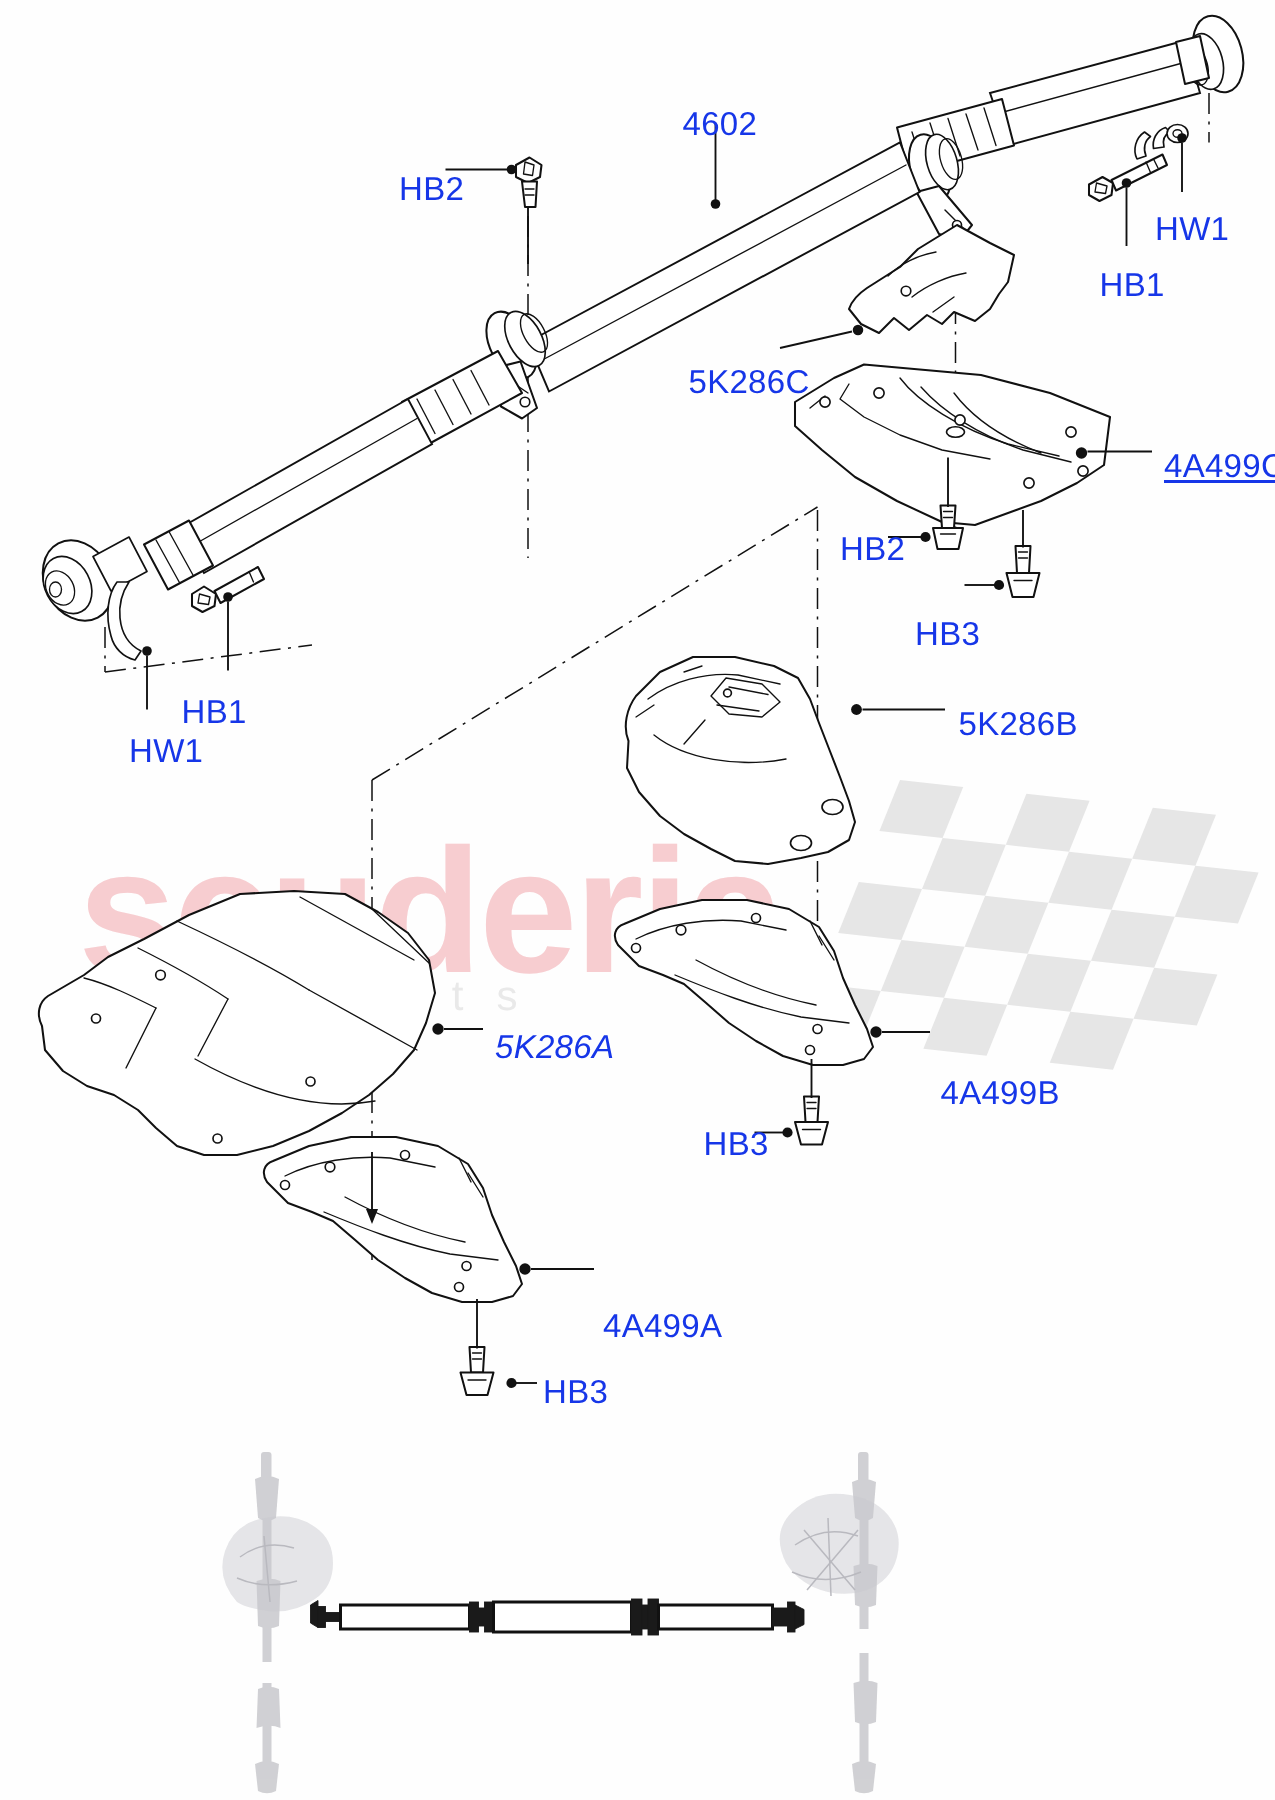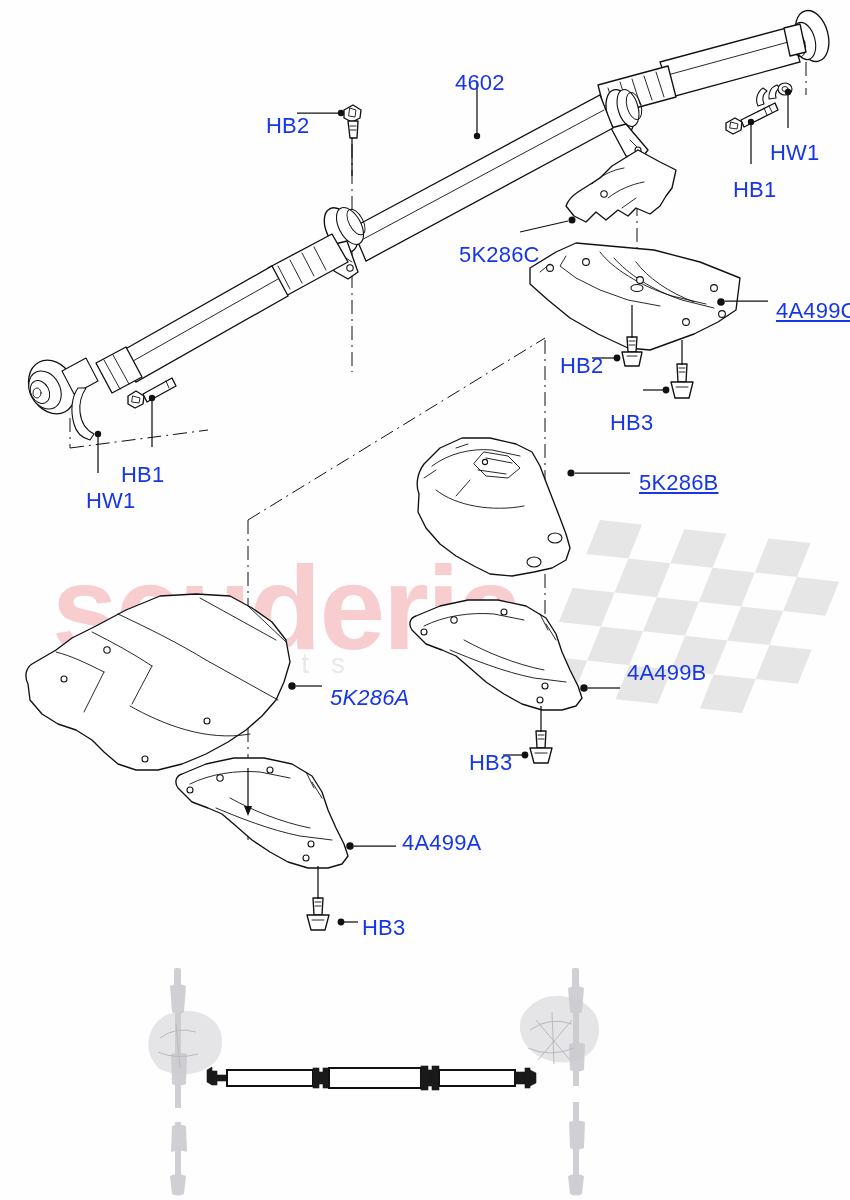--- a/index.html
+++ b/index.html
@@ -449,20 +449,20 @@
   <div class="lbl" style="left:455px;top:70px;">4602</div>
   <div class="lbl" style="left:266px;top:113px;">HB2</div>
   <div class="lbl" style="left:770px;top:140px;">HW1</div>
   <div class="lbl" style="left:733px;top:177px;">HB1</div>
   <div class="lbl" style="left:459px;top:227px;margin-top:15px;">5K286C</div>
   <div class="lbl" style="left:776px;top:298px;text-decoration:underline;">4A499C</div>
   <div class="lbl" style="left:560px;top:353px;">HB2</div>
   <div class="lbl" style="left:610px;top:410px;">HB3</div>
   <div class="lbl" style="left:121px;top:462px;">HB1</div>
   <div class="lbl" style="left:86px;top:488px;">HW1</div>
-  <div class="lbl" style="left:639px;top:470px;text-decoration:underline;">5K286B</div>
+  <div class="lbl" style="left:639px;top:470px;">5K286B</div>
   <div class="lbl" style="left:330px;top:685px;font-style:italic;">5K286A</div>
-  <div class="lbl" style="left:627px;top:660px;text-align:center;">4A499B</div>
+  <div class="lbl" style="left:627px;top:716px;text-align:center;">4A499B</div>
   <div class="lbl" style="left:469px;top:750px;">HB3</div>
-  <div class="lbl" style="left:402px;top:830px;">4A499A</div>
+  <div class="lbl" style="left:402px;top:871px;">4A499A</div>
   <div class="lbl" style="left:362px;top:915px;">HB3</div>
 
 </div>
 
 </body></html>

